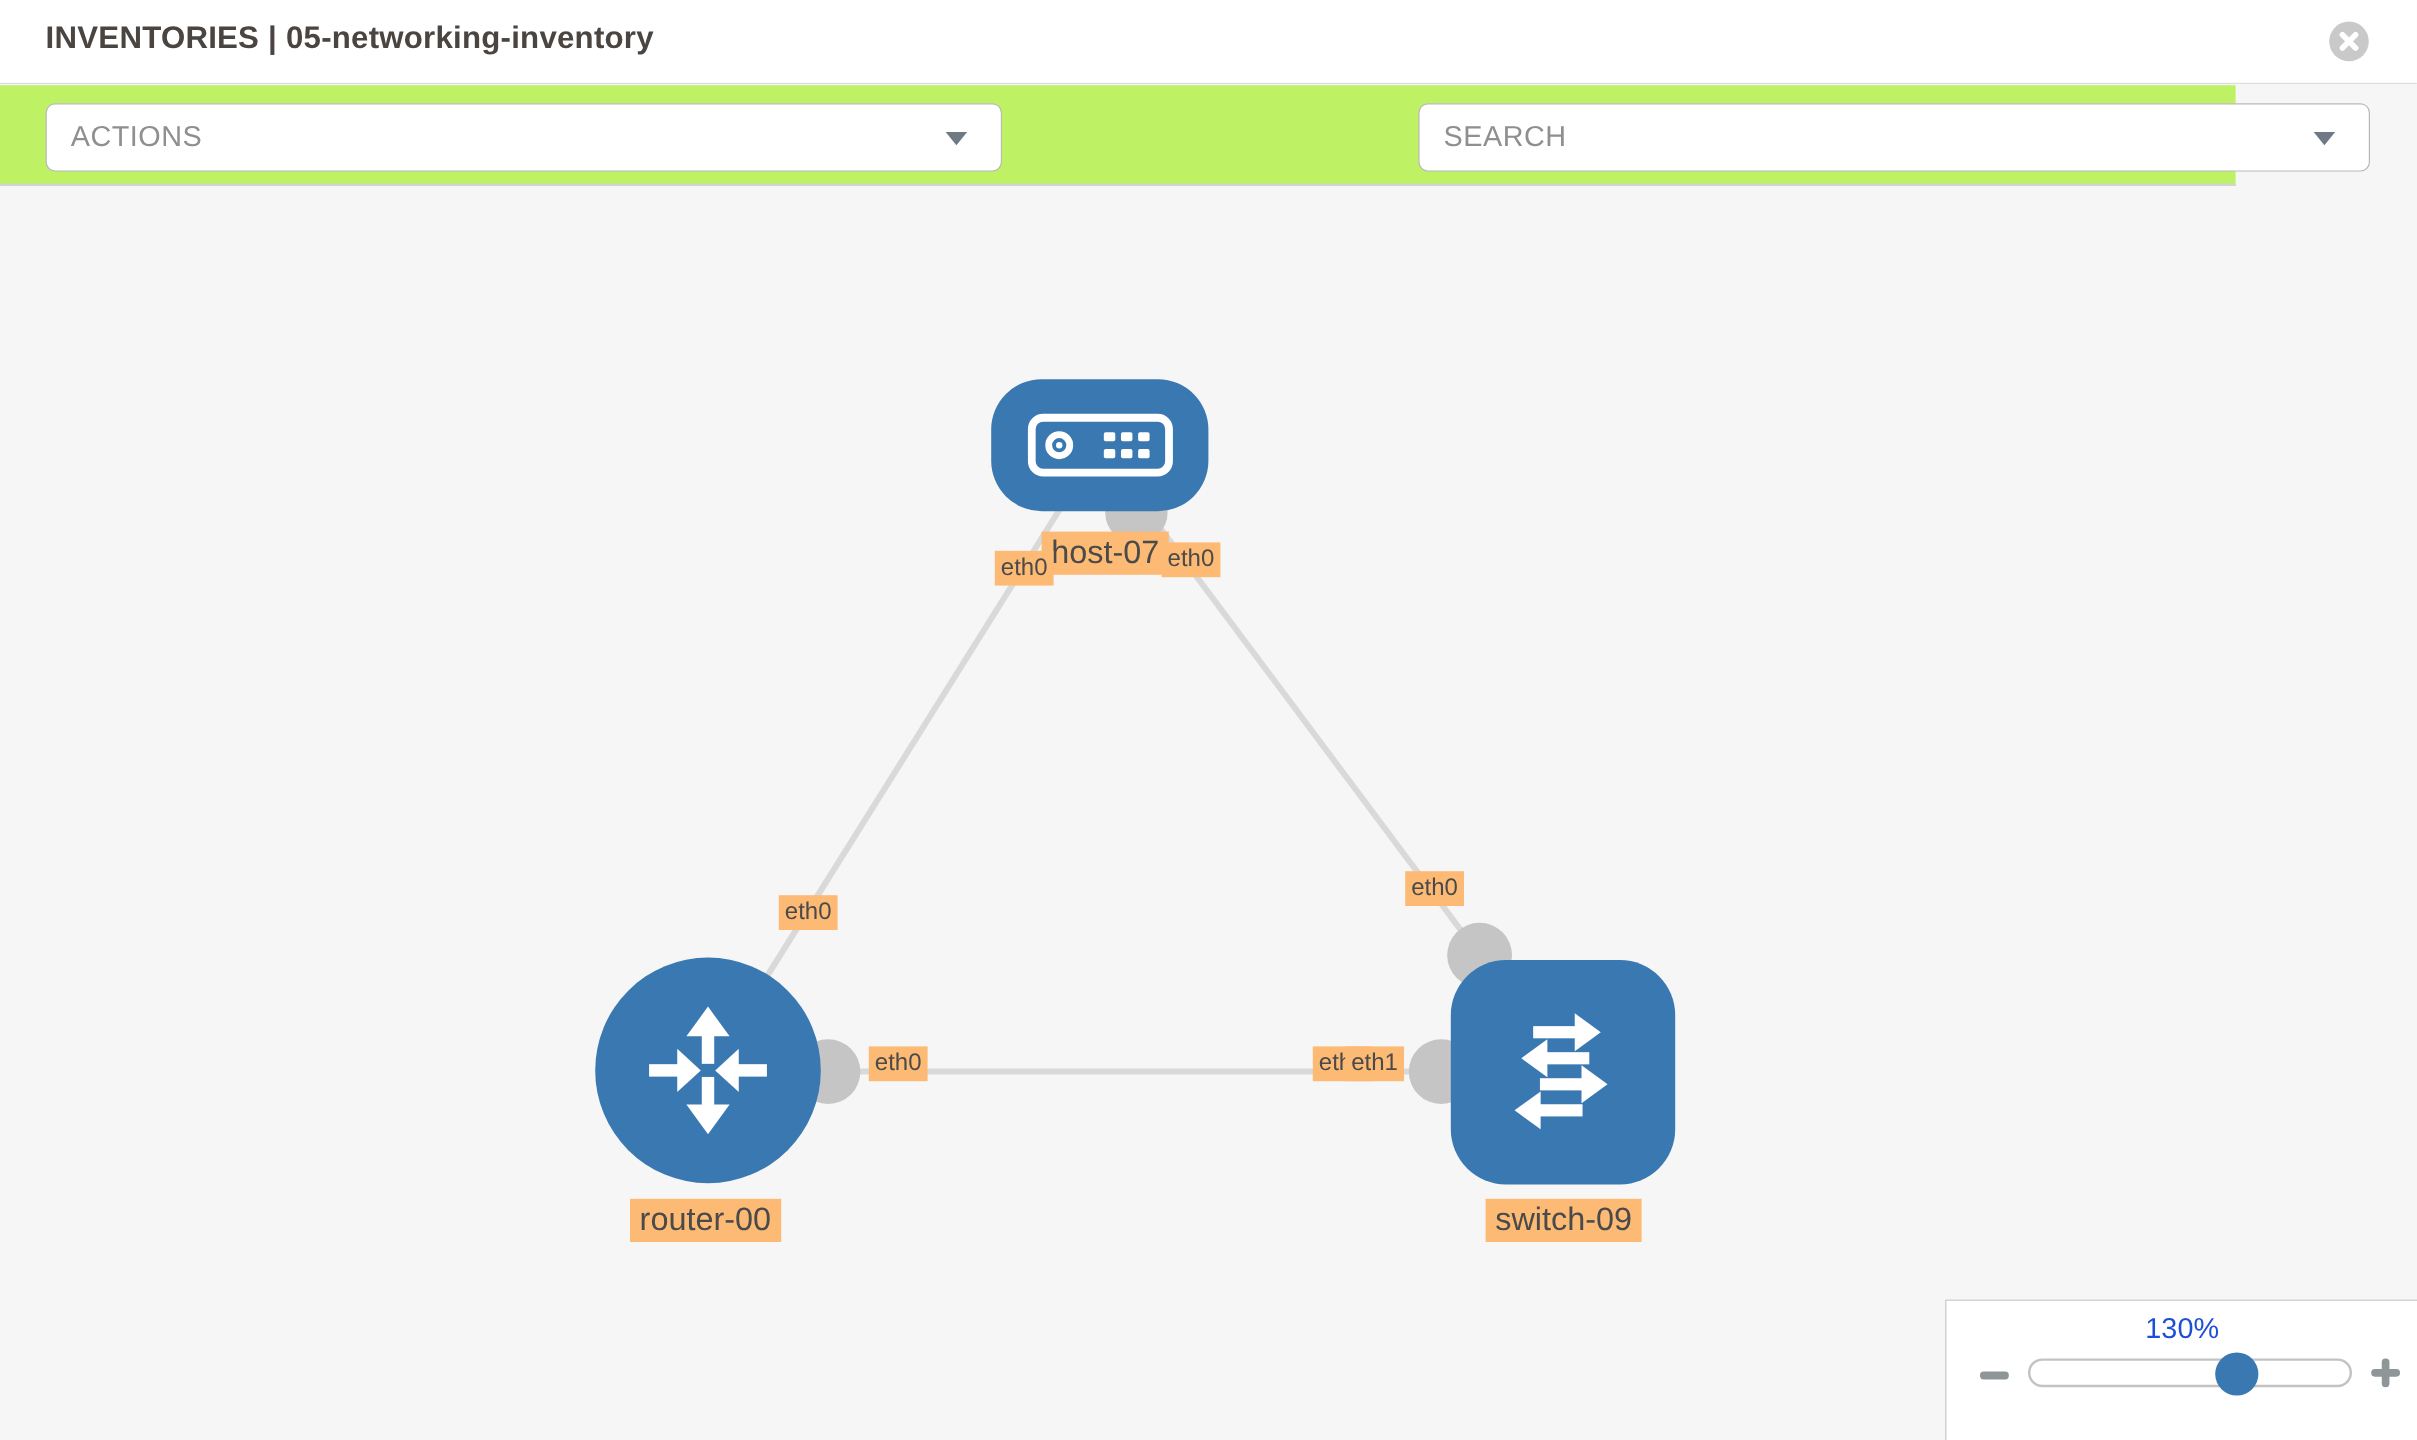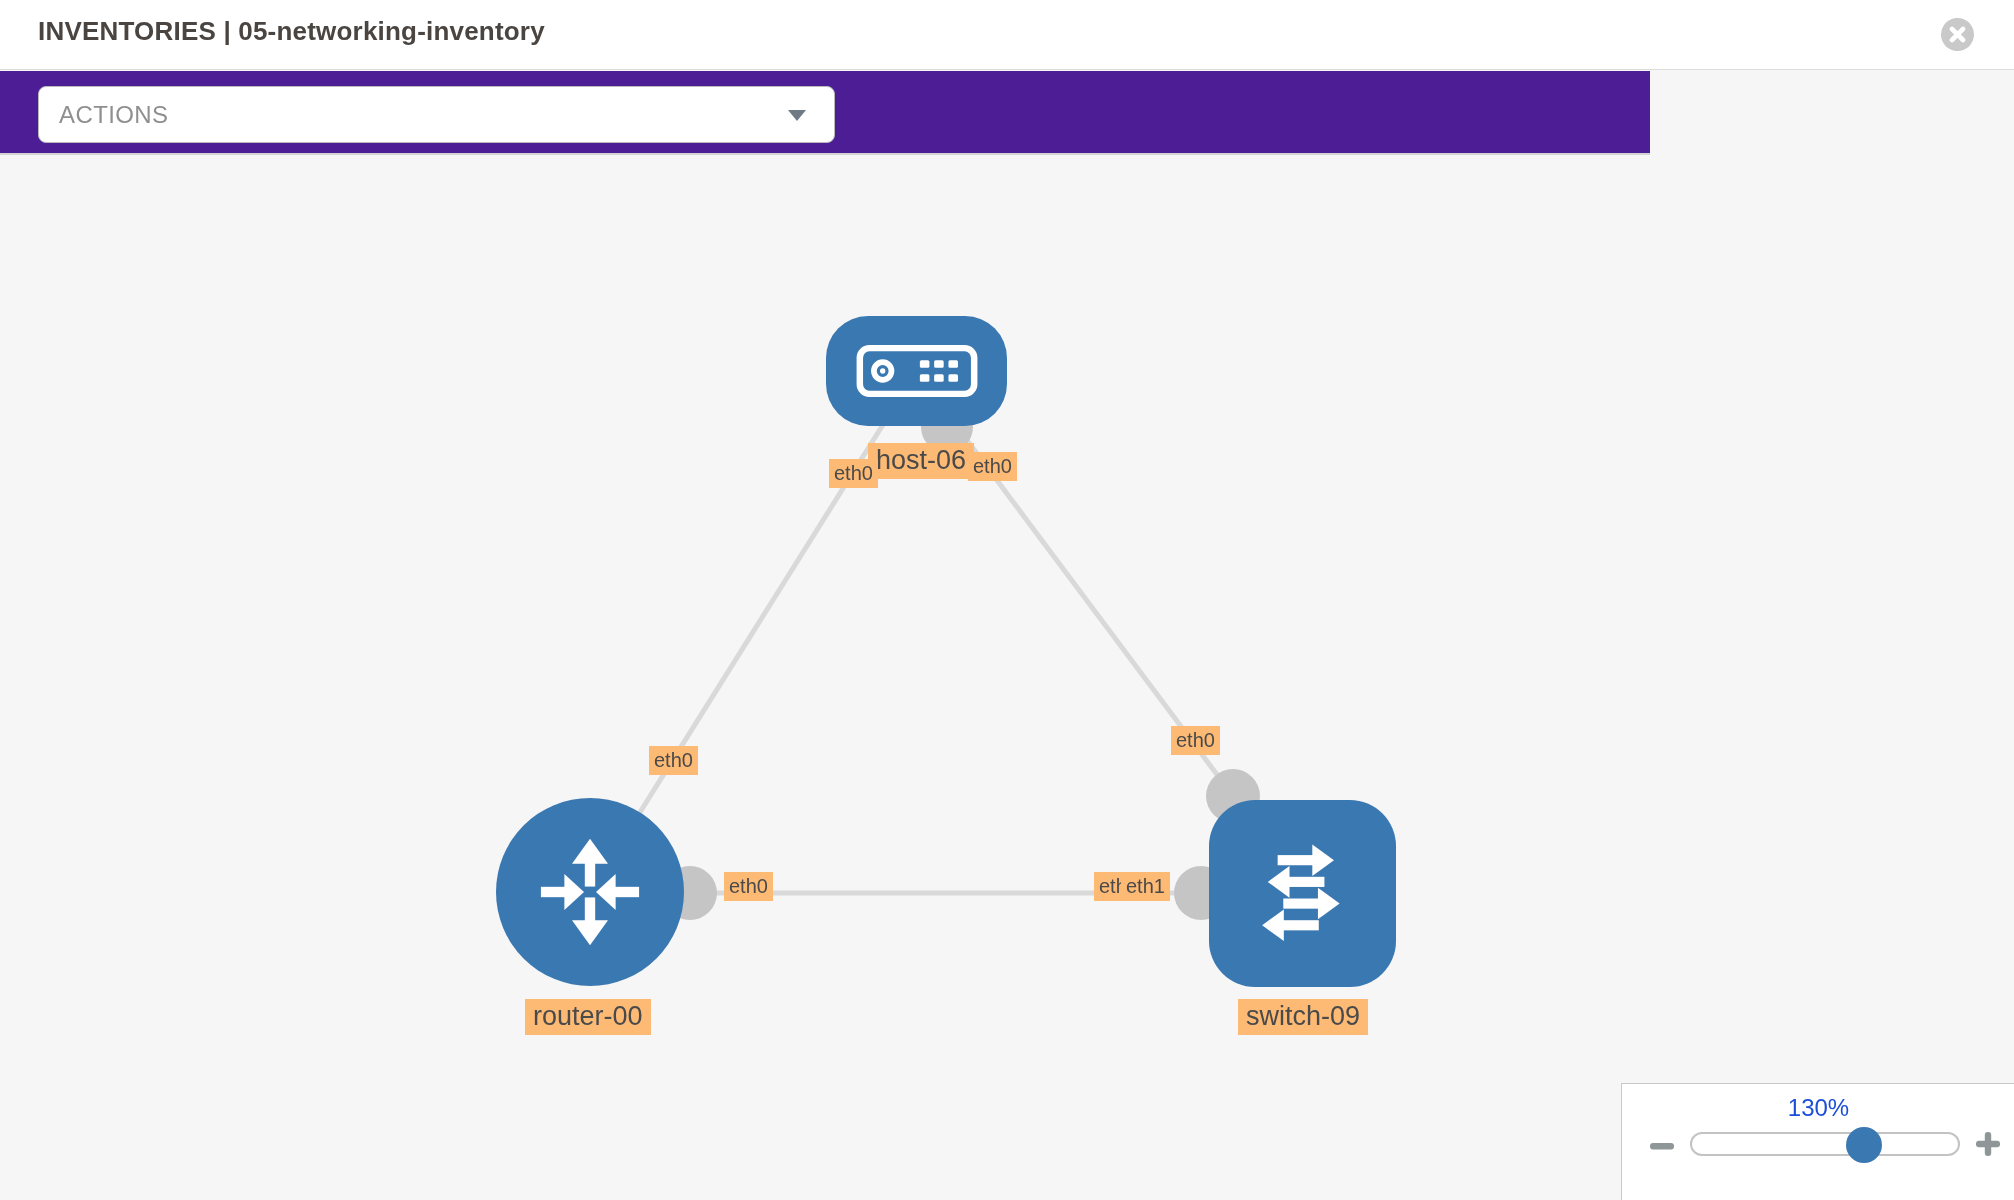--- a/index.html
+++ b/index.html
@@ -10,22 +10,22 @@
   .header { position:absolute; left:0; top:0; width:2014px; height:70px;
             background:#ffffff; border-bottom:1px solid #dcdcdc; }
   .header-title { position:absolute; left:38px; top:16px; font-size:26px;
                   font-weight:700; color:#4a4541; letter-spacing:.2px; }
   .close-btn { position:absolute; left:1941px; top:18px; width:33px; height:33px;
                border-radius:50%; background:#c9c9c9; cursor:pointer;
                display:flex; align-items:center; justify-content:center; }
   .close-btn svg { display:block; }
 
   
-  .toolbar { position:absolute; left:0; top:71px; width:1650px; height:84px;
-             background:#4c1d95; border-bottom:2px solid #d2d2d2; }
+  .toolbar { position:absolute; left:0; top:71px; width:1863px; height:84px;
+             background:#bef264; border-bottom:2px solid #d2d2d2; }
   .fake-select { position:absolute; top:15px; height:57px; background:#fff;
                  border:1px solid #b9b9b9; border-radius:8px; cursor:pointer;
                  display:flex; align-items:center; }
   .fake-select .sel-label { padding-left:20px; font-size:24px; color:#8f8f8f;
                             letter-spacing:.4px; }
   .caret { position:absolute; right:28px; top:50%; margin-top:-5px; width:0; height:0;
            border-left:9px solid transparent; border-right:9px solid transparent;
            border-top:11px solid #6f7a84; }
   .actions-select { left:38px; width:797px; }
   .search-select  { left:1182px; width:793px; }
@@ -101,20 +101,24 @@
       <g transform="rotate(-45 12 12)">
         <circle cx="12" cy="5.6" r="4.9" fill="currentColor"></circle>
         <circle cx="12" cy="4.7" r="1.9" fill="#ececec"></circle>
         <rect x="10.3" y="9.2" width="3.4" height="13.6" fill="currentColor"></rect>
         <rect x="6.2" y="15.8" width="4.1" height="3.1" fill="currentColor"></rect>
         <rect x="6.2" y="20" width="4.1" height="3.1" fill="currentColor"></rect>
       </g>
     </svg>
   </div>
 
+  <div class="fake-select search-select">
+    <span class="sel-label">SEARCH</span>
+    <span class="caret"></span>
+  </div>
 </div>
 
 <div class="canvas">
 
   <svg class="links-svg" width="2014" height="1043" viewBox="0 0 2014 1043">
 
     <g stroke="#d9d9d9" stroke-width="5">
       <line x1="916" y1="215" x2="590" y2="735"></line>
       <line x1="916" y1="215" x2="1233" y2="639"></line>
       <line x1="590" y1="736" x2="1302" y2="736"></line>
@@ -167,21 +171,21 @@
         <rect x="16.8" y="15.9" width="12.8" height="3.6"></rect>
         <polygon points="9.5,17.7 17.2,12.1 17.2,23.3"></polygon>
         <rect x="15" y="23.6" width="12.8" height="3.6"></rect>
         <polygon points="35,25.4 27.3,19.8 27.3,31"></polygon>
         <rect x="14.8" y="31.3" width="12.8" height="3.6"></rect>
         <polygon points="7.5,33.1 15.2,27.5 15.2,38.7"></polygon>
       </g>
     </svg>
   </div>
 
-  <div class="chip node-label" style="left:868px; top:286px;">host-06</div>
+  <div class="chip node-label" style="left:868px; top:286px;">host-07</div>
   <div class="chip node-label" style="left:525px; top:842px;text-align:right;">router-00</div>
   <div class="chip node-label" style="left:1238px; top:842px;">switch-09</div>
 
   <div class="chip" style="left:829px; top:302px;">eth0</div>
   <div class="chip" style="left:968px; top:295px;">eth0</div>
   <div class="chip" style="left:649px; top:589px;">eth0</div>
   <div class="chip" style="left:1171px; top:569px;">eth0</div>
   <div class="chip" style="left:724px; top:715px;">eth0</div>
   <div class="chip" style="left:1094px; top:715px;">eth0</div>
   <div class="chip front-chip" style="left:1121px; top:715px;">eth1</div>

